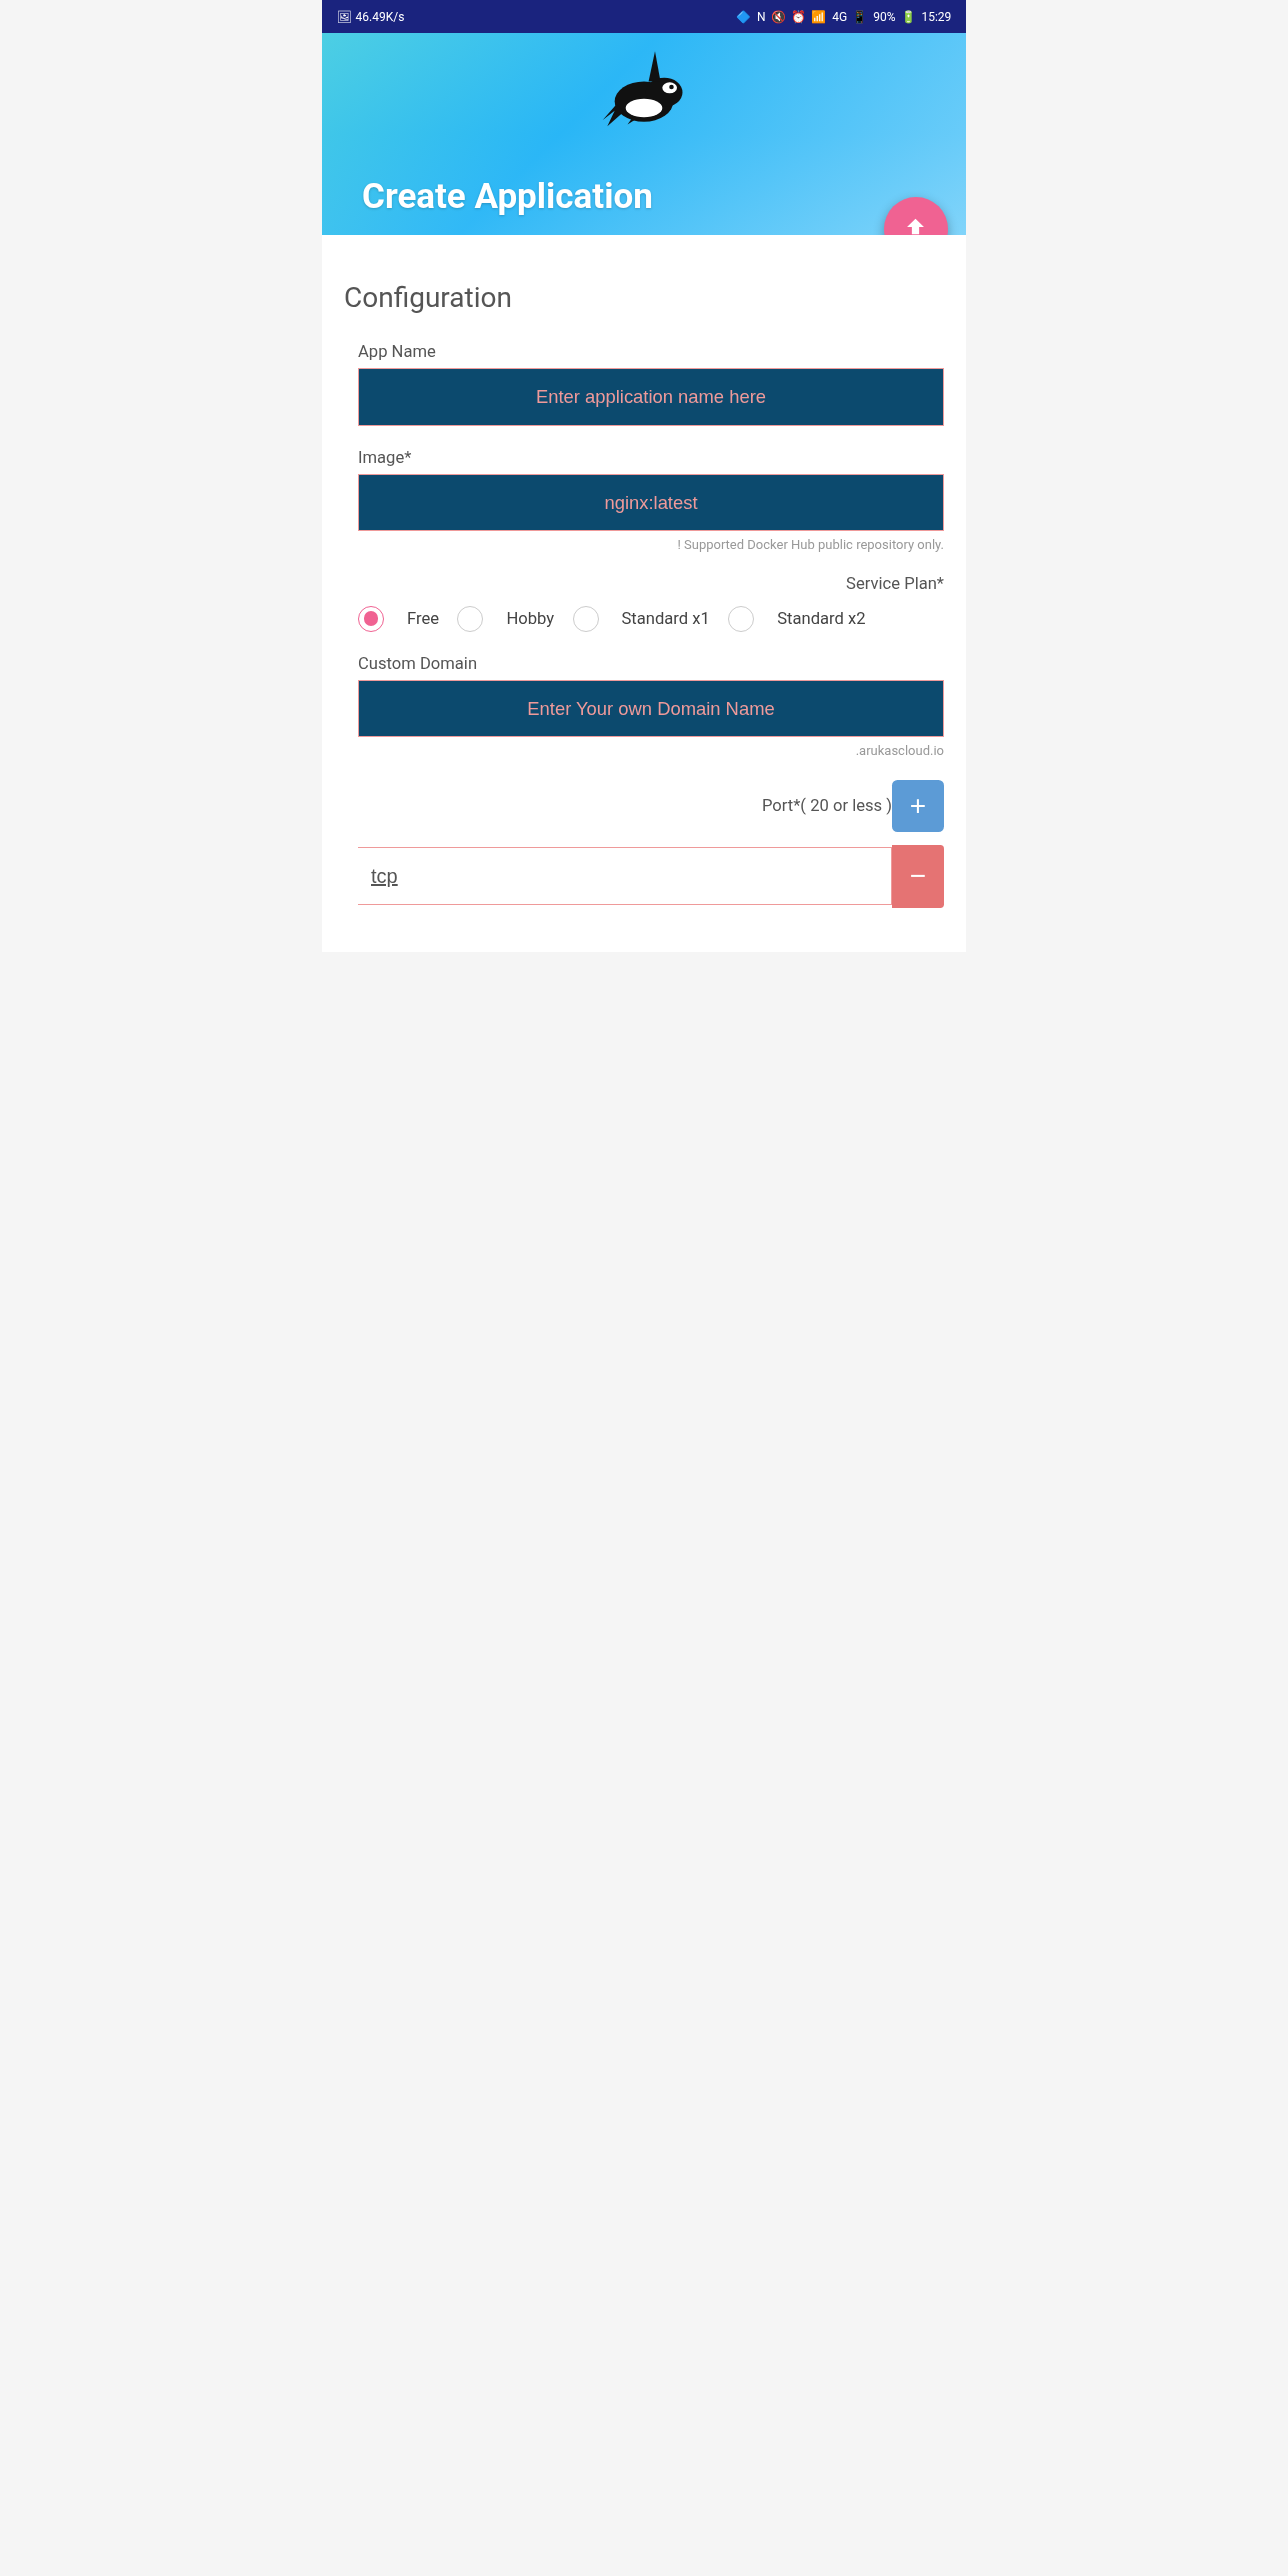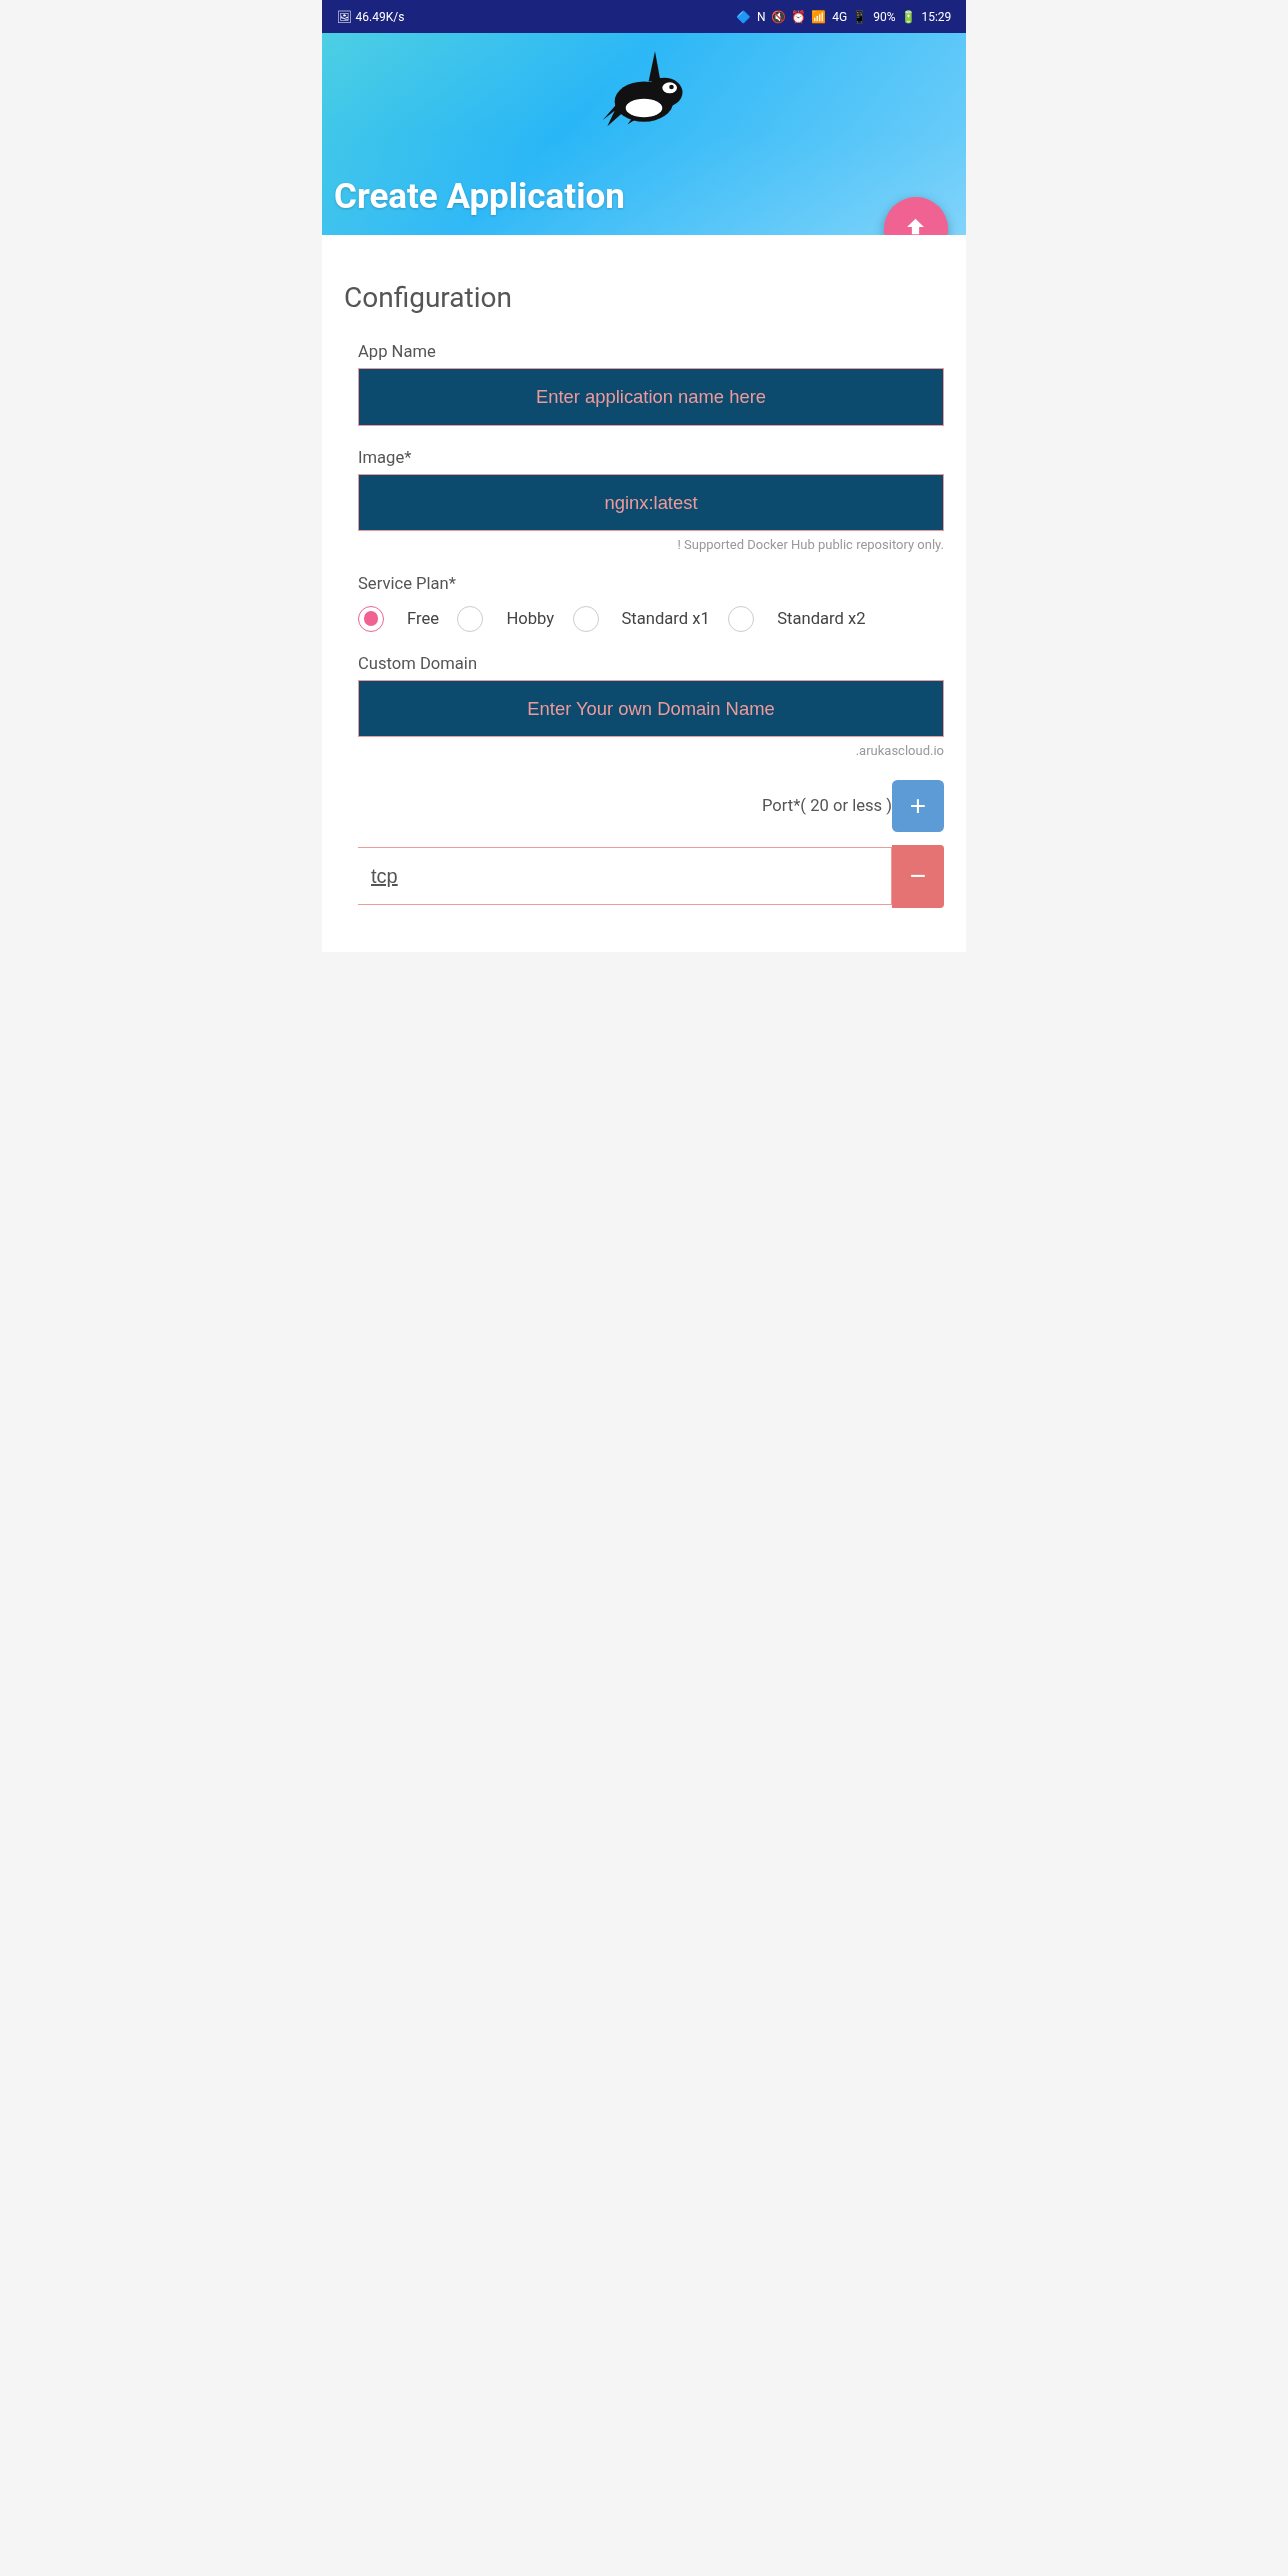--- a/index.html
+++ b/index.html
@@ -75,21 +75,21 @@
       height: 110px;
     }
 
     .header-title {
       color: white;
       font-size: 35px;
       font-weight: 700;
       z-index: 2;
       position: absolute;
       bottom: 18.4px;
-      left: 12px;
+      left: 40px;
       text-shadow: 0 0.9px 2.8px rgba(0,0,0,0.2);
     }
 
     
     .fab-upload {
       position: absolute;
       bottom: -26px;
       right: 18.4px;
       width: 64px;
       height: 64px;
@@ -159,20 +159,21 @@
       text-align: right;
       margin-top: 5.5px;
     }
 
     
     .service-plan-label {
       font-size: 16.6px;
       color: #555;
       margin-bottom: 13px;
       display: block;
+      text-align: right;
     }
 
     .radio-group {
       display: flex;
       align-items: center;
       gap: 18.4px;
       flex-wrap: wrap;
     }
 
     .radio-item {

